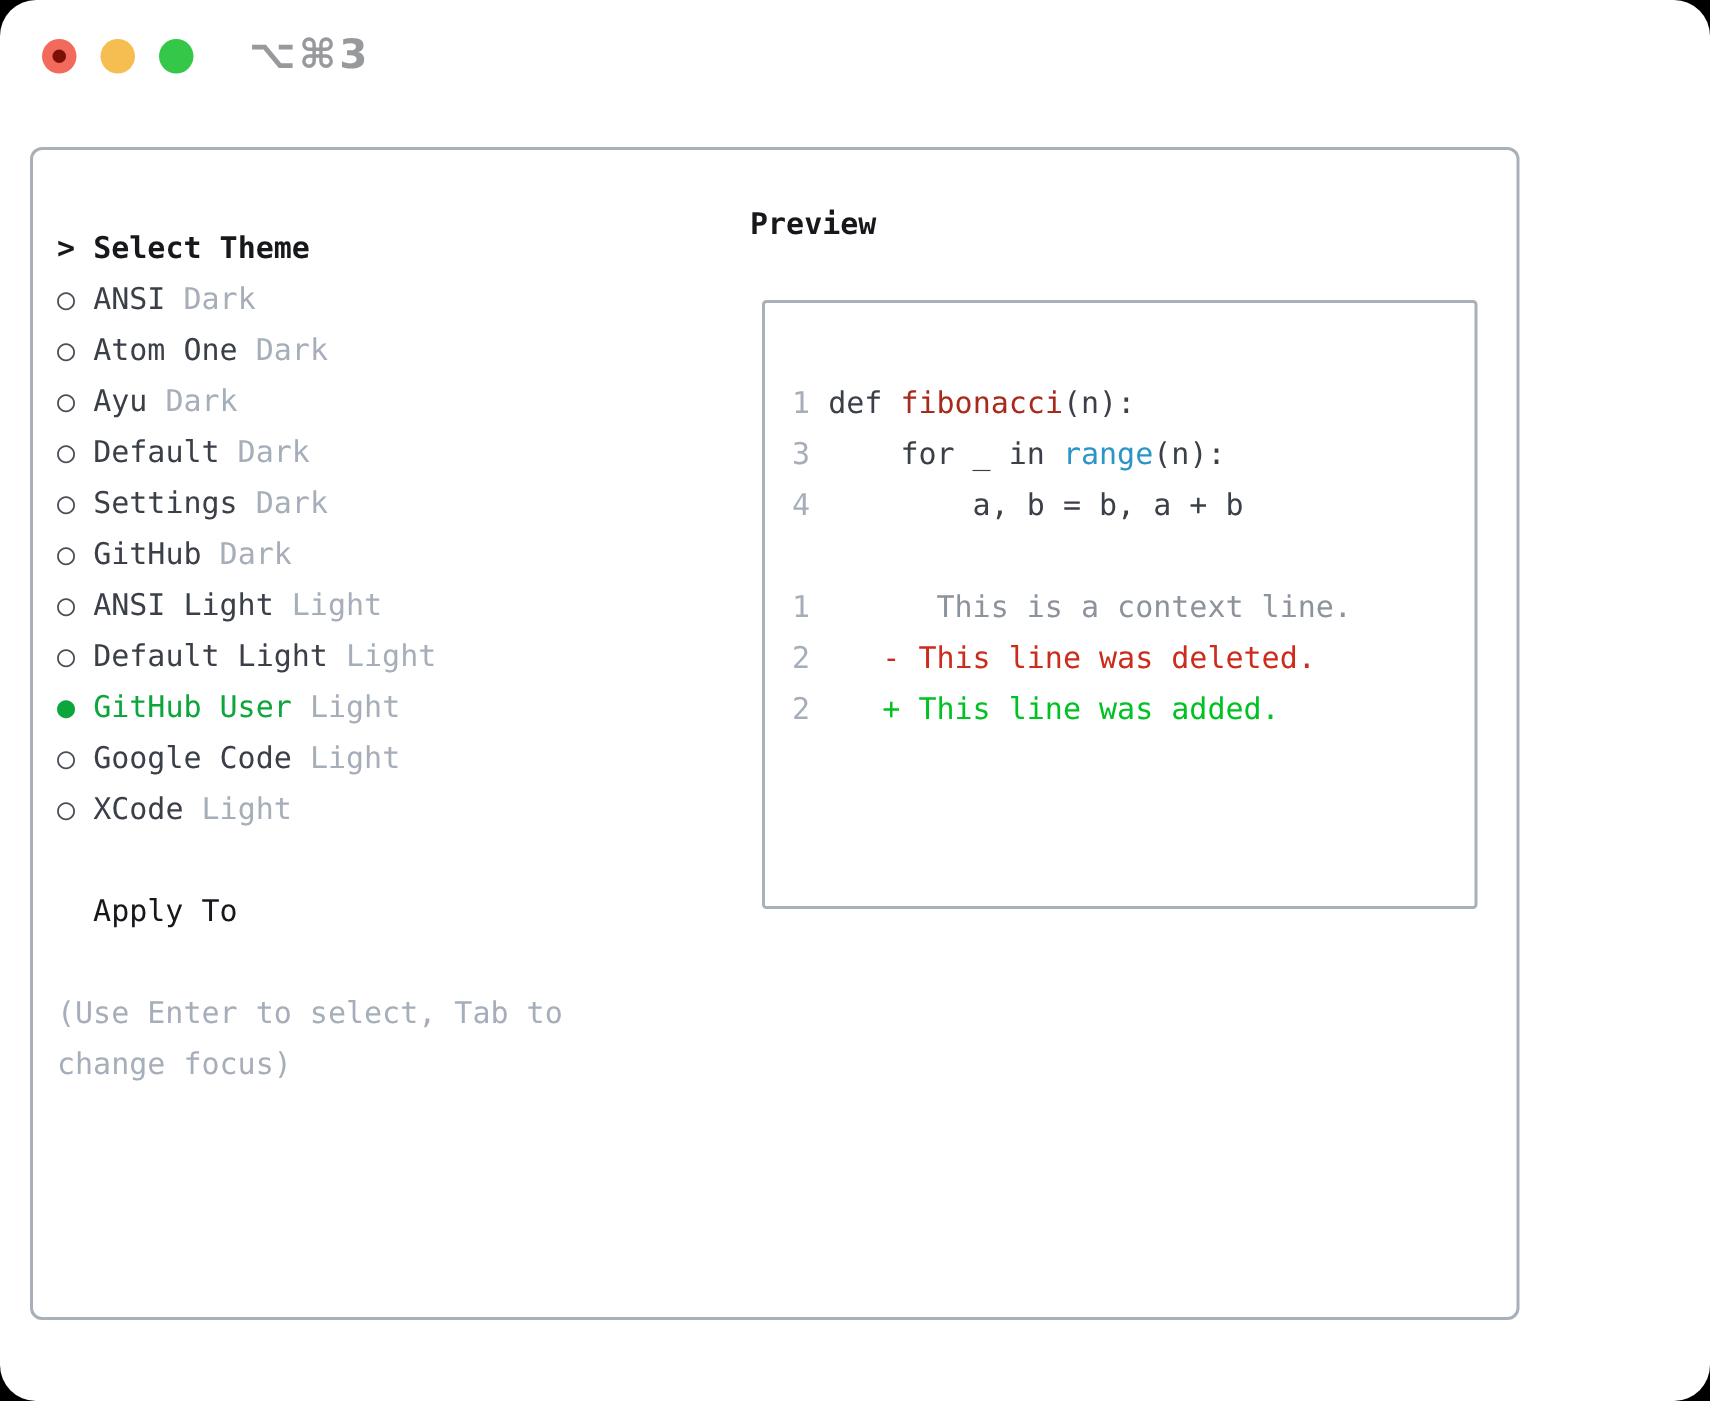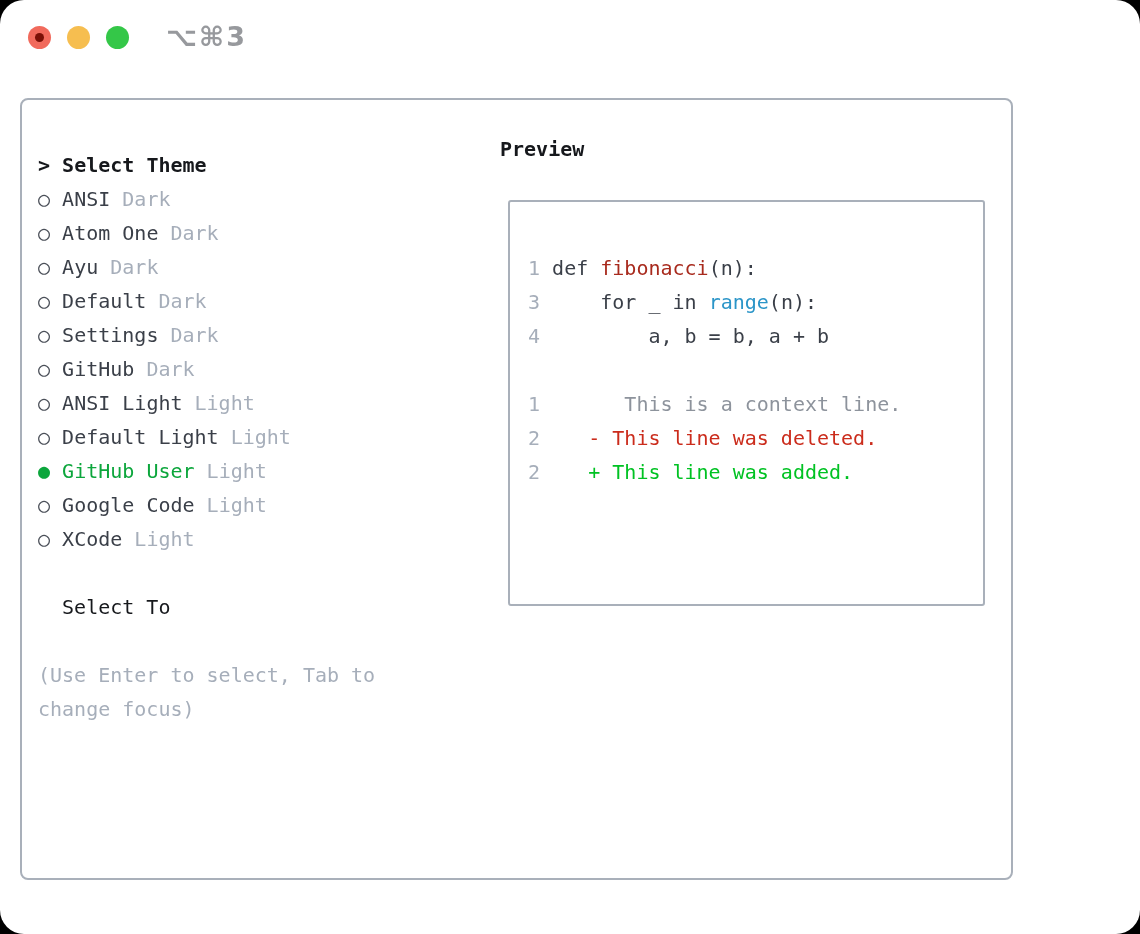--- a/index.html
+++ b/index.html
@@ -85,21 +85,21 @@
           <div class="row theme-row"><span class="marker">○</span><span class="name"> Settings</span><span class="variant"> Dark</span></div>
           <div class="row theme-row"><span class="marker">○</span><span class="name"> GitHub</span><span class="variant"> Dark</span></div>
           <div class="row theme-row"><span class="marker">○</span><span class="name"> ANSI Light</span><span class="variant"> Light</span></div>
           <div class="row theme-row"><span class="marker">○</span><span class="name"> Default Light</span><span class="variant"> Light</span></div>
           <div class="row theme-row sel"><span class="marker sel">●</span><span class="name"> GitHub User</span><span class="variant"> Light</span></div>
           <div class="row theme-row"><span class="marker">○</span><span class="name"> Google Code</span><span class="variant"> Light</span></div>
           <div class="row theme-row"><span class="marker">○</span><span class="name"> XCode</span><span class="variant"> Light</span></div>
         </div>
 
       <div class="row"></div>
-      <div class="row indent2"><span class="plain-head">Select To</span></div>
+      <div class="row indent2"><span class="plain-head">Apply To</span></div>
 
 
       <div class="row"></div>
       <div class="row hint">(Use Enter to select, Tab to</div>
       <div class="row hint">change focus)</div>
     </div>
 
     <div class="row preview-title"><span class="bold">Preview</span></div>
 
     <div class="preview-box">

